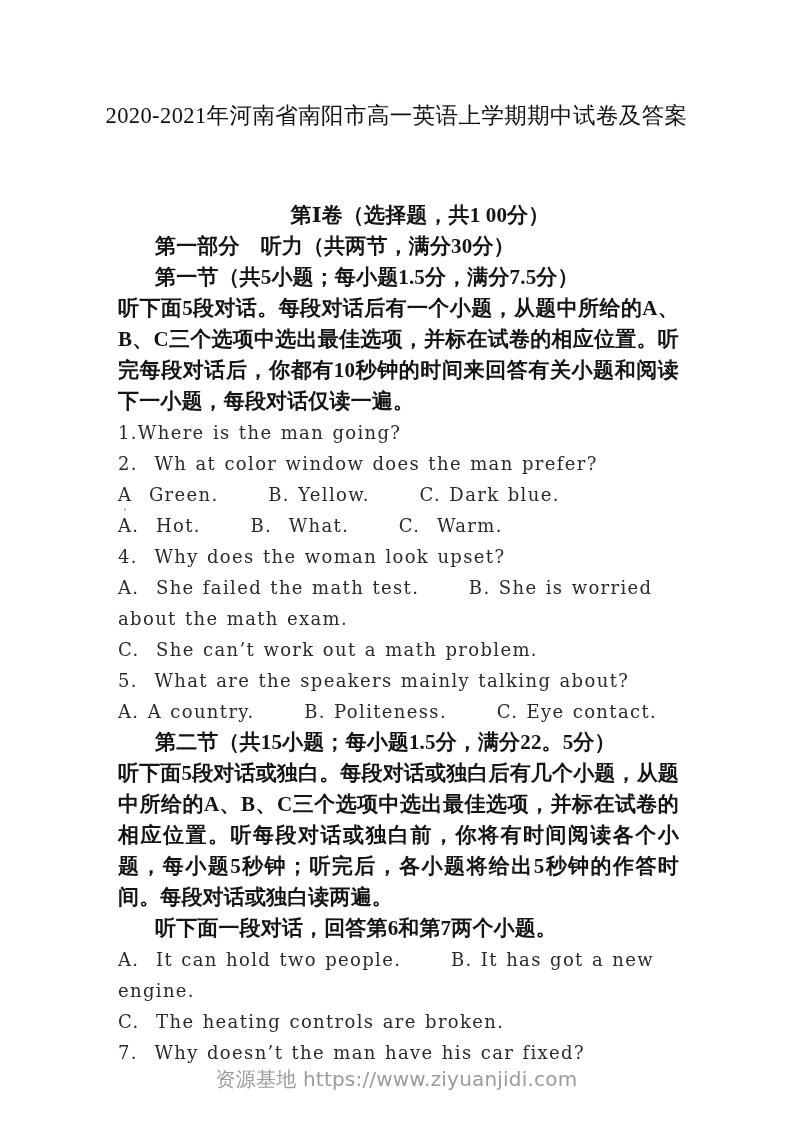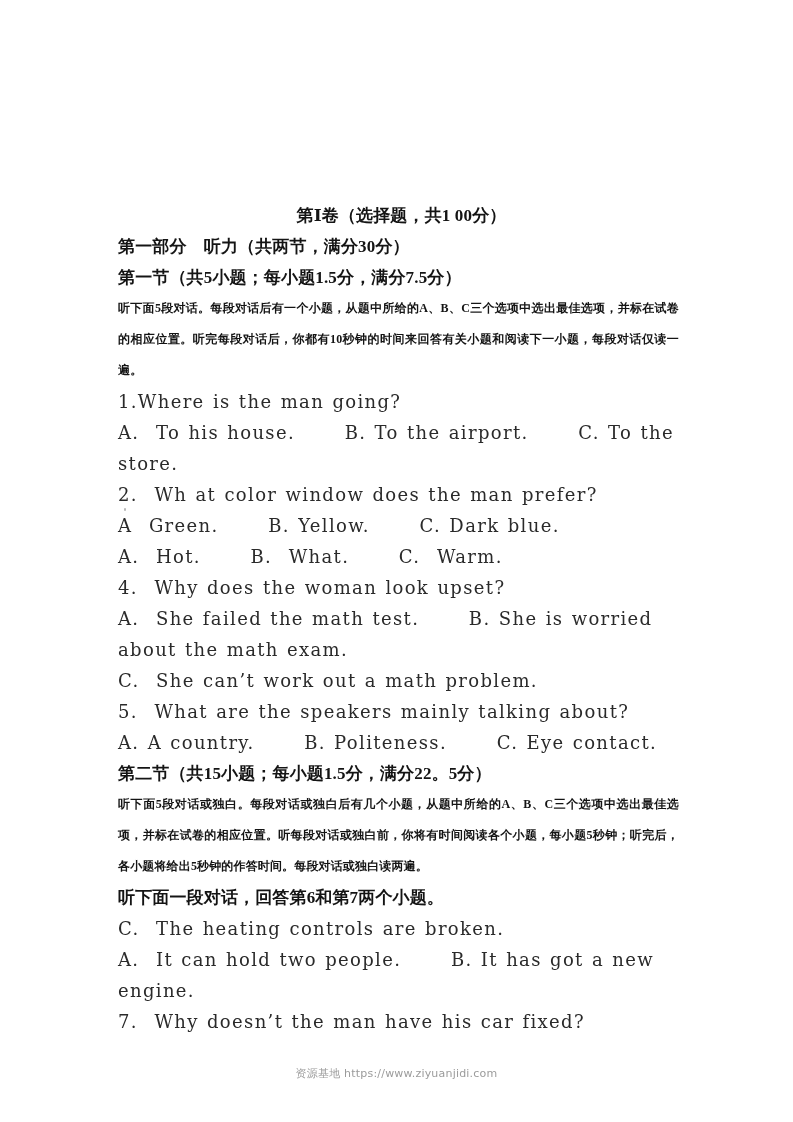--- a/index.html
+++ b/index.html
@@ -47,45 +47,46 @@
   .line {
     font-size: 14.2px;
     line-height: 31px;
     white-space: pre-wrap;
     color: #1c1c1c;
   }
 
   
   .cn {
     font-family: "Liberation Serif", "DejaVu Serif", serif;
-    font-size: 17px;
+    font-size: 21px;
     font-weight: 700;
     letter-spacing: 0.15px;
     color: #141414;
+    margin-left: 37px;
   }
 
   
   .cn.centered {
     text-align: center;
     padding-left: 6px;
   }
 
   
   .en {
     font-family: "DejaVu Serif", "Liberation Serif", serif;
     font-size: 18px;
     letter-spacing: 1.35px;
     word-spacing: 1.2px;
     color: #2a2a2a;
   }
 
   
   .para {
     font-family: "Liberation Serif", "DejaVu Serif", serif;
-    font-size: 12px;
+    font-size: 21px;
     font-weight: 700;
     line-height: 31px;
     letter-spacing: 0.15px;
     text-align: justify;
     text-justify: inter-ideograph;
     color: #141414;
   }
 
   
   .scan-speck {
@@ -99,65 +100,65 @@
   }
 
   
   .footer {
     position: absolute;
     top: 1066px;
     left: 0;
     width: 793px;
     text-align: center;
     font-family: "DejaVu Sans", "Liberation Sans", sans-serif;
-    font-size: 11px;
+    font-size: 20px;
     color: #9b9b9b;
     letter-spacing: 0.2px;
     white-space: nowrap;
   }
 </style>
 </head>
 <body>
 
 <div class="page">
 
+  <div class="doc-title">2020-2021年河南省南阳市高一英语上学期期中试卷及答案</div>
 
   <div class="content">
 
     <div class="line cn centered">第Ⅰ卷（选择题，共1 00分）</div>
 
     <div class="line cn">第一部分　听力（共两节，满分30分）</div>
 
     <div class="line cn">第一节（共5小题；每小题1.5分，满分7.5分）</div>
 
     <div class="para">听下面5段对话。每段对话后有一个小题，从题中所给的A、B、C三个选项中选出最佳选项，并标在试卷的相应位置。听完每段对话后，你都有10秒钟的时间来回答有关小题和阅读下一小题，每段对话仅读一遍。</div>
 
     <div class="line en">1.Where is the man going?</div>
-    <div class="line en">A.  To his house.      B. To the airport.      C. To the store.</div>
 
     <div class="line en">2.  Wh at color window does the man prefer?</div>
     <div class="line en">A  Green.      B. Yellow.      C. Dark blue.</div>
 
     <div class="line en">A.  Hot.      B.  What.      C.  Warm.</div>
 
     <div class="line en">4.  Why does the woman look upset?</div>
     <div class="line en">A.  She failed the math test.      B. She is worried about the math exam.</div>
     <div class="line en">C.  She can’t work out a math problem.</div>
 
     <div class="line en">5.  What are the speakers mainly talking about?</div>
     <div class="line en">A. A country.      B. Politeness.      C. Eye contact.</div>
 
     <div class="line cn">第二节（共15小题；每小题1.5分，满分22。5分）</div>
 
     <div class="para">听下面5段对话或独白。每段对话或独白后有几个小题，从题中所给的A、B、C三个选项中选出最佳选项，并标在试卷的相应位置。听每段对话或独白前，你将有时间阅读各个小题，每小题5秒钟；听完后，各小题将给出5秒钟的作答时间。每段对话或独白读两遍。</div>
 
     <div class="line cn">听下面一段对话，回答第6和第7两个小题。</div>
 
+    <div class="line en">A.  It can hold two people.      B. It has got a new engine.</div>
     <div class="line en">C.  The heating controls are broken.</div>
-    <div class="line en">A.  It can hold two people.      B. It has got a new engine.</div>
 
     <div class="line en">7.  Why doesn’t the man have his car fixed?</div>
 
   </div>
 
   <div class="scan-speck"></div>
 
   <div class="footer">资源基地 https://www.ziyuanjidi.com</div>
 
 </div>

